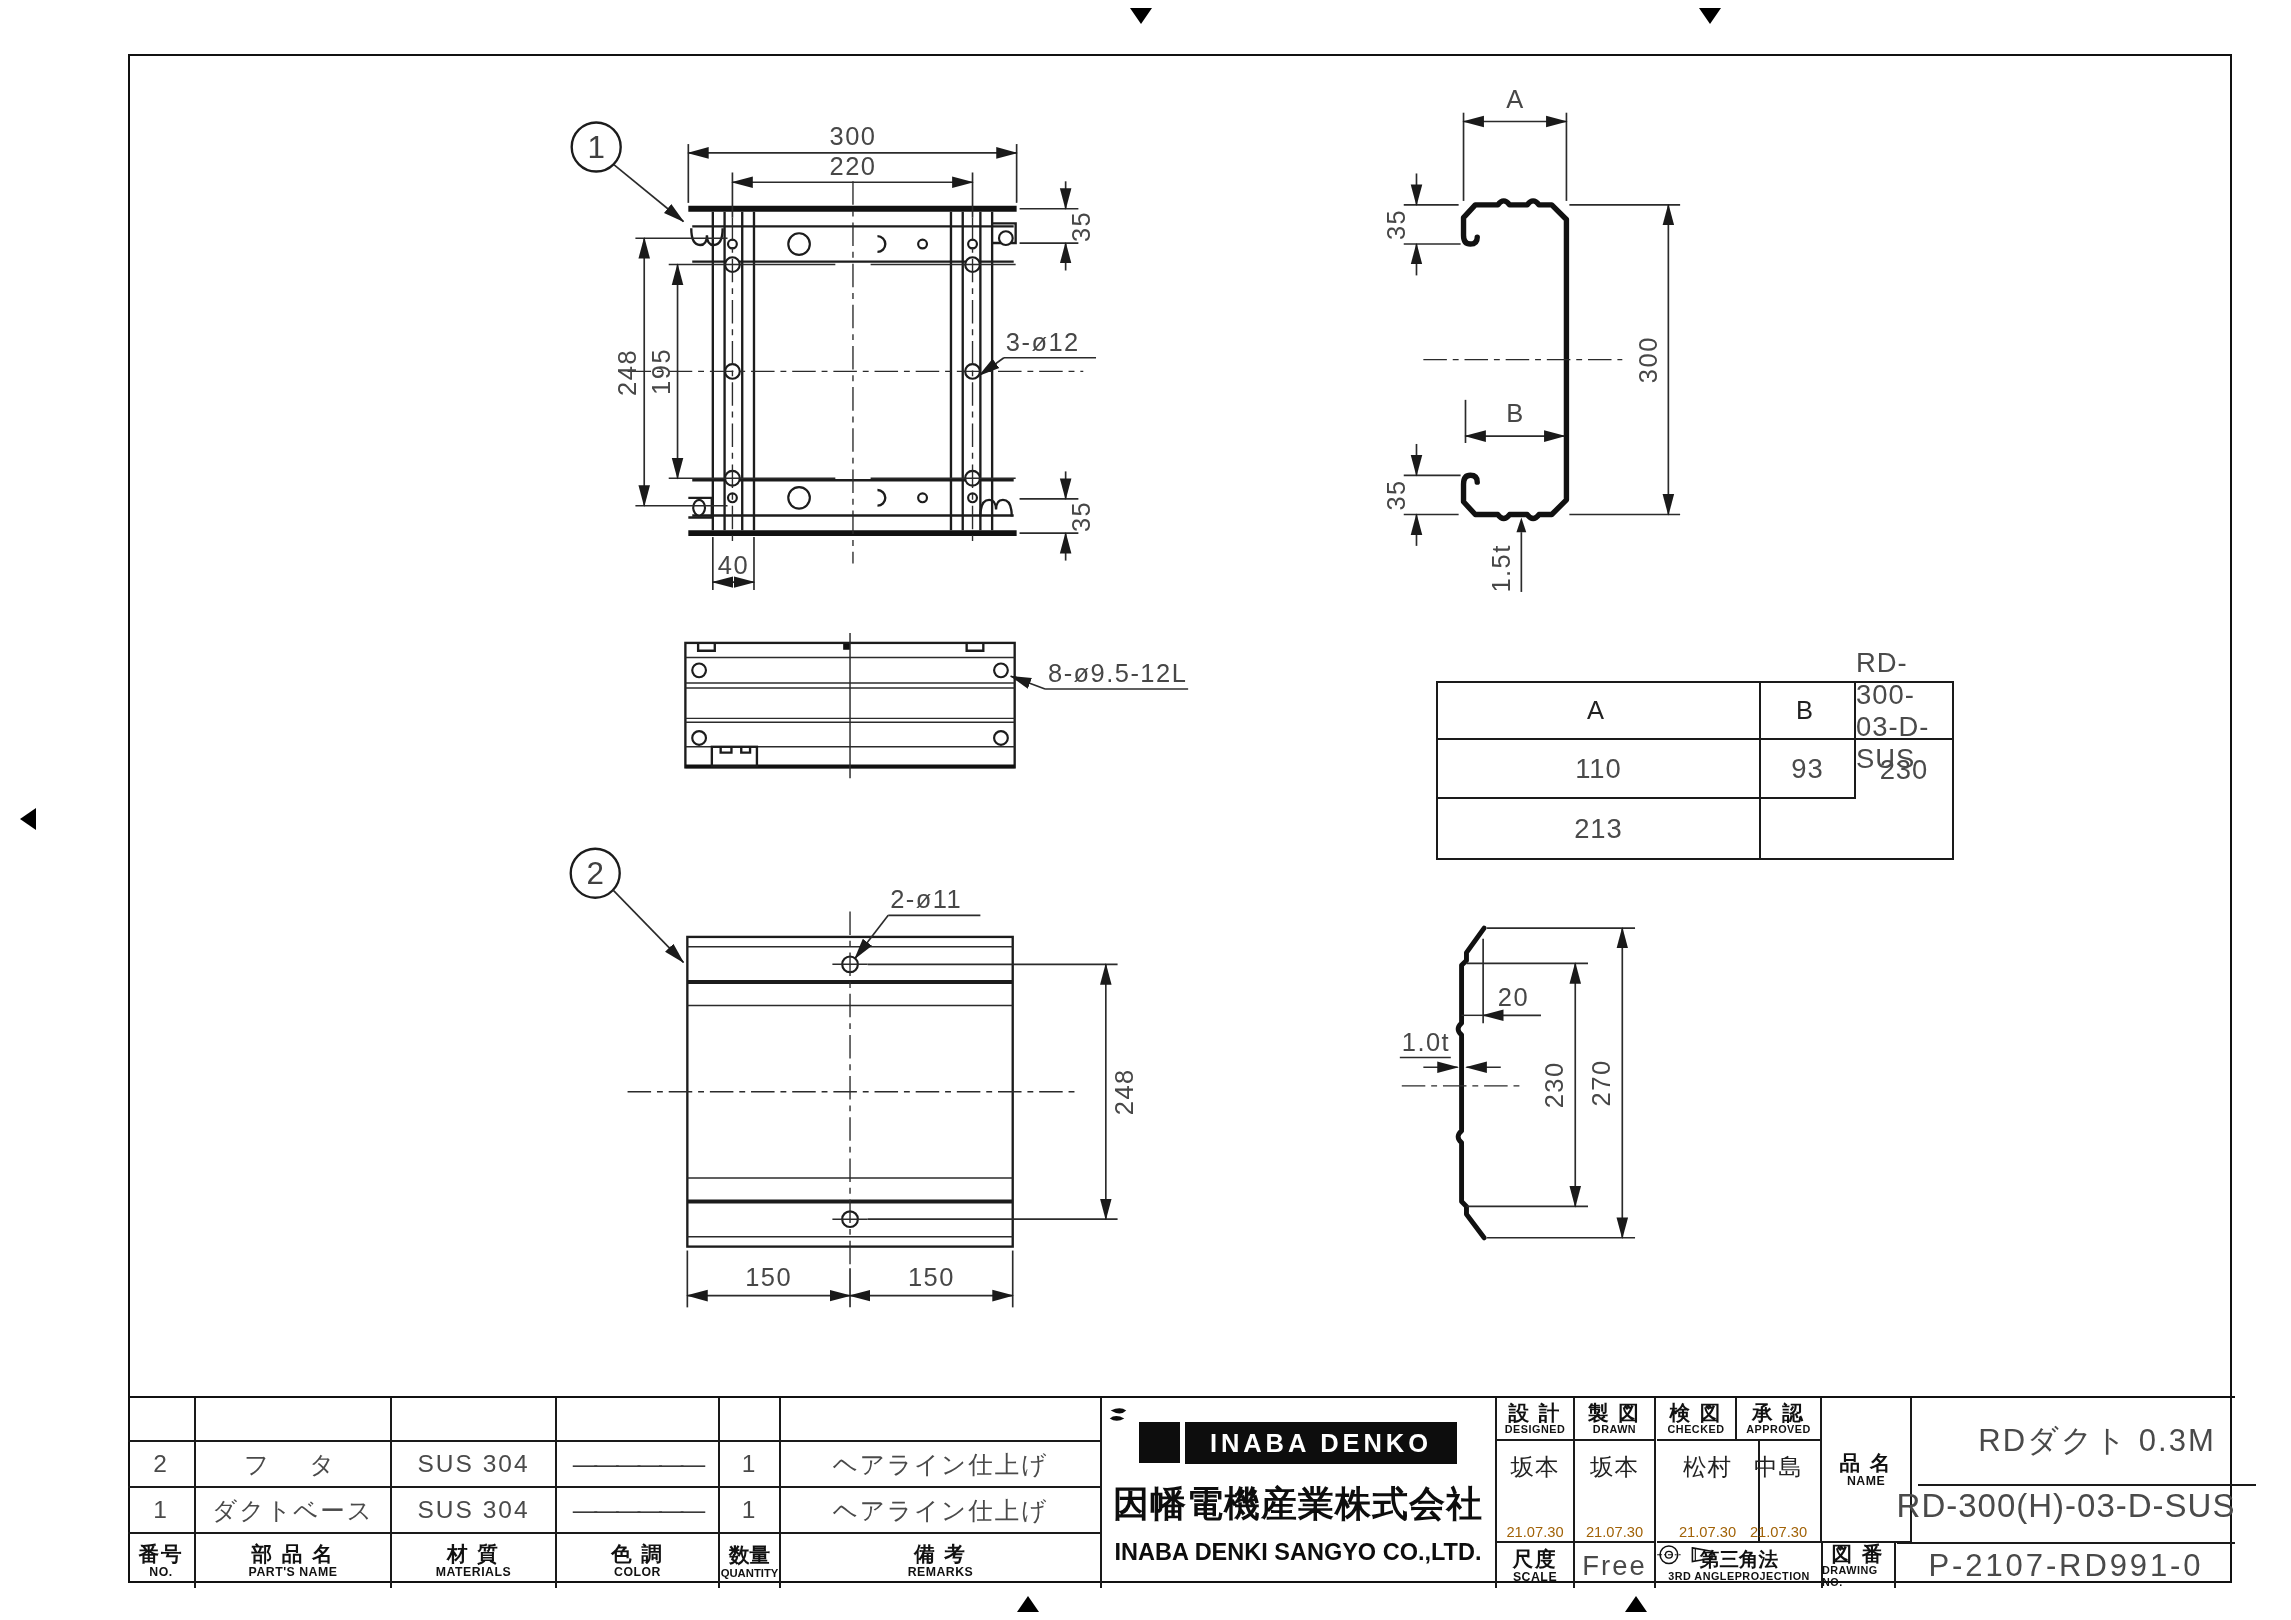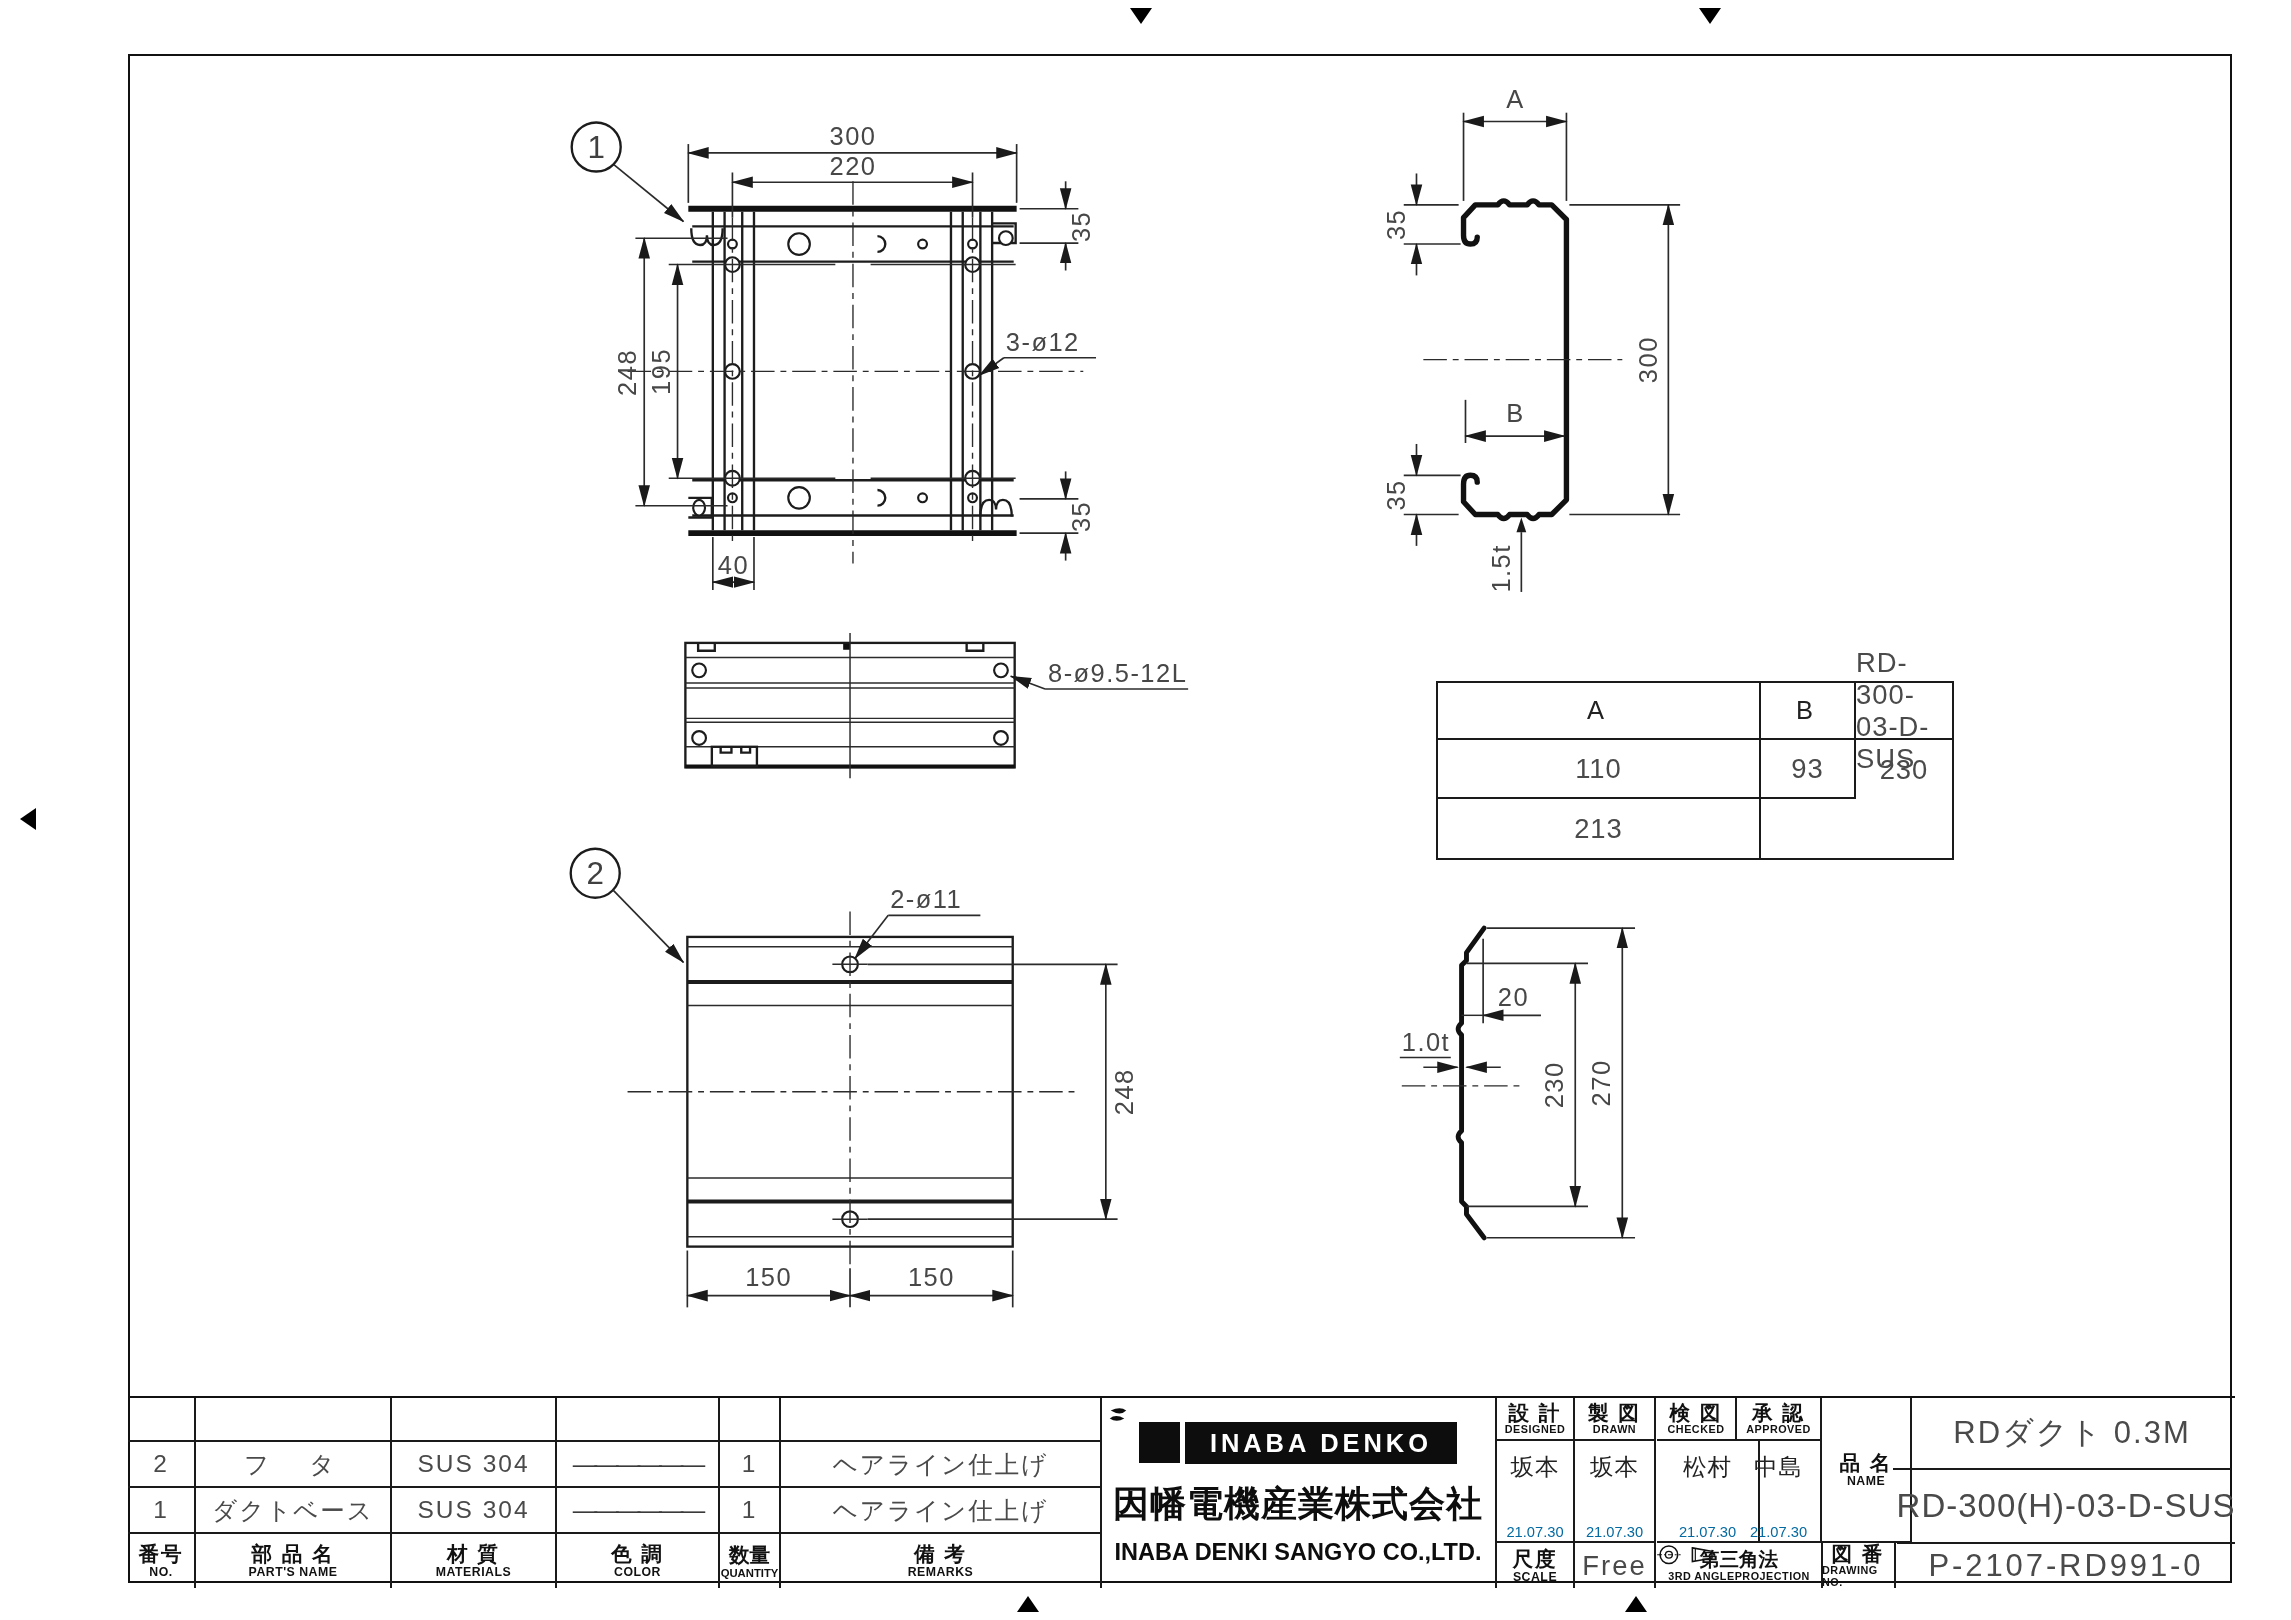--- a/index.html
+++ b/index.html
@@ -44,21 +44,21 @@
            display:flex;flex-direction:column;align-items:center;justify-content:center;gap:16px;}
   #logo{display:flex;align-items:center;gap:4.9px;margin-top:2px;}
   #logomark{width:41px;height:41px;background:#0d0d0d;display:flex;align-items:center;justify-content:center;}
   #logobar{background:#0d0d0d;color:#fff;font-weight:bold;font-size:25.5px;letter-spacing:3.9px;padding:6.9px 25.5px 5.9px 25.5px;white-space:nowrap;}
   #cjp{font-size:36px;font-weight:bold;letter-spacing:1px;color:#0d0d0d;white-space:nowrap;}
   #cen{font-size:23.5px;font-weight:bold;letter-spacing:0px;color:#0d0d0d;margin-top:-5.9px;white-space:nowrap;}
   #approval{position:absolute;left:1369px;top:0;width:738px;height:190px;box-sizing:border-box;}
   .apc{position:absolute;border-right:2px solid #1a1a1a;border-bottom:2px solid #1a1a1a;box-sizing:border-box;
        display:flex;flex-direction:column;align-items:center;justify-content:center;overflow:hidden;}
   .apname{font-size:23.5px;color:#222;letter-spacing:1px;margin-top:9.8px;}
-  .apdate{font-size:14.7px;color:#0369a1;letter-spacing:0px;margin-top:auto;margin-bottom:1px;white-space:nowrap;}
+  .apdate{font-size:14.7px;color:#a16207;letter-spacing:0px;margin-top:auto;margin-bottom:1px;white-space:nowrap;}
   .gray-big{color:#4a4a4a;letter-spacing:2px;white-space:nowrap;}
   .projsym{display:flex;align-items:center;gap:2.9px;}
 </style>
 </head>
 <body>
 
 <div id="sheet">
   <div id="border"></div>
 
   <div class="mark down" style="left:1130px;top:7.8px;"></div>
@@ -404,21 +404,21 @@
       <div class="apc" style="left:240px;top:43px;width:85px;height:102px;">
         <span class="apname">中島</span>
         <span class="apdate">21.07.30</span>
       </div>
 
       <div class="apc" style="left:325px;top:0;width:90px;height:145px;">
         <span class="phj">品 名</span>
         <span class="phe">NAME</span>
       </div>
 
-      <div class="apc" style="left:396px;top:0;width:338px;height:72px;border-right:none;padding-left:20px;">
+      <div class="apc" style="left:421px;top:0;width:338px;height:88px;border-right:none;padding-left:20px;">
         <span class="gray-big" style="font-size:31px">RDダクト 0.3M</span>
       </div>
       <div class="apc" style="left:400px;top:72px;width:338px;height:74px;border-right:none;">
         <span class="gray-big" style="font-size:33px;letter-spacing:1px">RD-300(H)-03-D-SUS</span>
       </div>
 
       <div class="apc" style="left:0;top:145px;width:78px;height:45px;border-bottom:none;">
         <span class="phj">尺度</span>
         <span class="phe">SCALE</span>
       </div>

